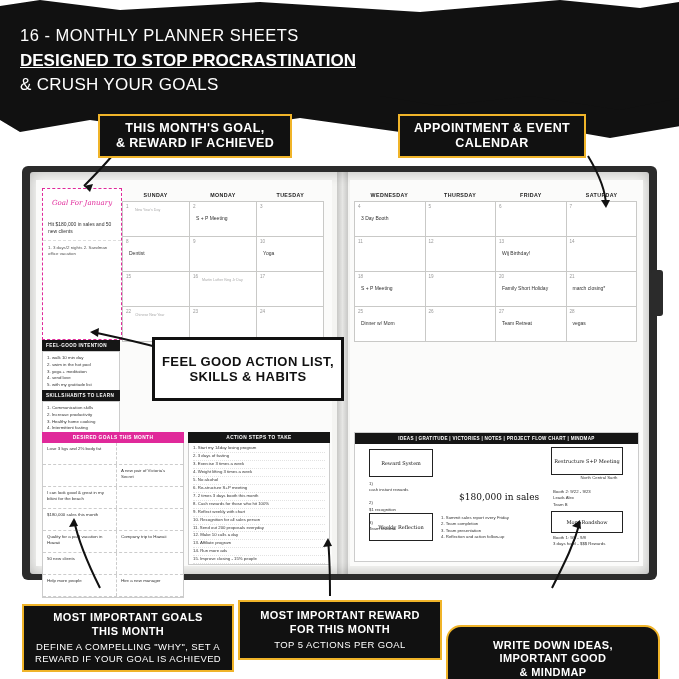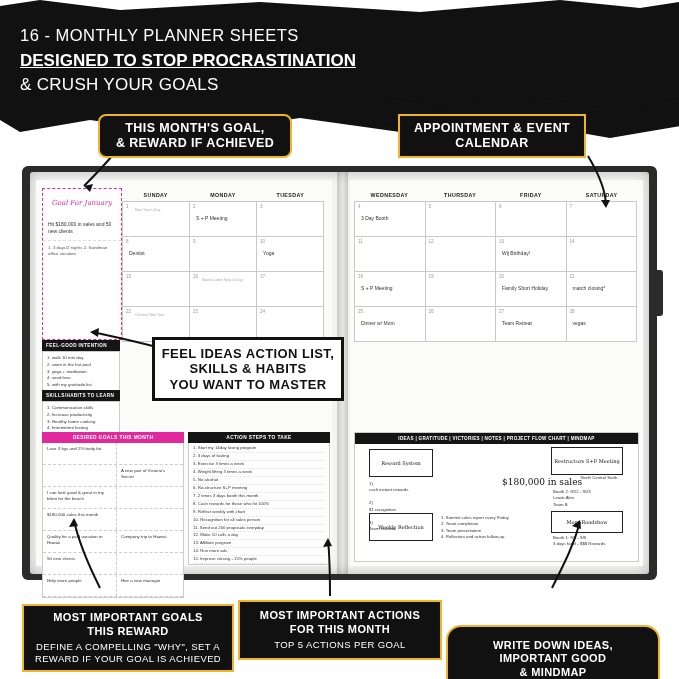--- a/index.html
+++ b/index.html
@@ -322,21 +322,21 @@
         </div>
 
         <div style="position:absolute;left:4px;top:252px;width:283px;height:128px;border:1px solid #ccc;background:#fff;">
           <div class="mmbar">IDEAS | GRATITUDE | VICTORIES | NOTES | PROJECT FLOW CHART | MINDMAP</div>
 
           <div class="mmbox" style="left:14px;top:16px;width:62px;height:26px;">Reward System</div>
           <div class="mmbox" style="left:14px;top:80px;width:62px;height:26px;">Weekly Reflection</div>
           <div class="mmbox" style="left:196px;top:14px;width:70px;height:26px;">Restructure S+P Meeting</div>
           <div class="mmbox" style="left:196px;top:78px;width:70px;height:20px;">More Roadshow</div>
 
-          <div class="mmbig" style="left:104px;top:44px;margin-left:43px;">$180,000 in sales</div>
+          <div class="mmbig" style="left:104px;top:59px;">$180,000 in sales</div>
 
           <div class="mmtext" style="left:14px;top:48px;white-space:pre-line;">1)
 cash instant rewards
 
 2)
 $1 recognition
 
 3)
 Team rewards</div>
           <div class="mmtext" style="left:86px;top:82px;white-space:pre-line;width:100px;">1. Summit sales report every Friday
@@ -347,41 +347,40 @@
           <div class="mmtext" style="left:198px;top:56px;white-space:pre-line;width:80px;">Booth 2: 9/22 - 9/23
 Leads Alex
 Team B</div>
           <div class="mmtext" style="left:198px;top:102px;white-space:pre-line;width:80px;">Booth 1: 9/6 - 9/8
 3 days hotel - $$$ Rewards</div>
         </div>
       </div>
     </div>
   </div>
 
-  <div class="callout" style="left:98px;top:114px;width:190px;height:40px;border-radius:8px;">
+  <div class="callout" style="left:98px;top:114px;width:190px;height:40px;">
     <div class="c1">THIS MONTH'S GOAL,</div>
     <div class="c1">&amp; REWARD IF ACHIEVED</div>
   </div>
   <div class="callout" style="left:398px;top:114px;width:184px;height:40px;justify-content:center;">
     <div class="c1">APPOINTMENT &amp; EVENT</div>
     <div class="c1">CALENDAR</div>
   </div>
   <div class="callout white" style="left:152px;top:337px;width:186px;height:58px;border-width:3px;">
-    <div class="c1">FEEL IDEAS ACTION LIST,</div>
+    <div class="c1">FEEL GOOD ACTION LIST,</div>
     <div class="c1">SKILLS &amp; HABITS</div>
-    <div class="c1">YOU WANT TO MASTER</div>
   </div>
 
   <div class="callout" style="left:22px;top:604px;width:208px;height:64px;">
     <div class="c2">MOST IMPORTANT GOALS</div>
-    <div class="c2">THIS REWARD</div>
+    <div class="c2">THIS MONTH</div>
     <div class="c3" style="padding:3px 8px 0;">DEFINE A COMPELLING "WHY", SET A REWARD IF YOUR GOAL IS ACHIEVED</div>
   </div>
   <div class="callout" style="left:238px;top:600px;width:200px;height:56px;">
-    <div class="c2">MOST IMPORTANT ACTIONS</div>
+    <div class="c2">MOST IMPORTANT REWARD</div>
     <div class="c2">FOR THIS MONTH</div>
     <div class="c3" style="padding:3px 8px 0;">TOP 5 ACTIONS PER GOAL</div>
   </div>
   <div class="callout" style="left:446px;top:625px;width:210px;height:64px;border-radius:15px;">
     <div class="c2">WRITE DOWN IDEAS,</div>
     <div class="c2">IMPORTANT GOOD</div>
     <div class="c2">&amp; MINDMAP</div>
   </div>
 
   <svg class="arrow" style="left:0;top:0;width:679px;height:679px;" viewBox="0 0 679 679">

